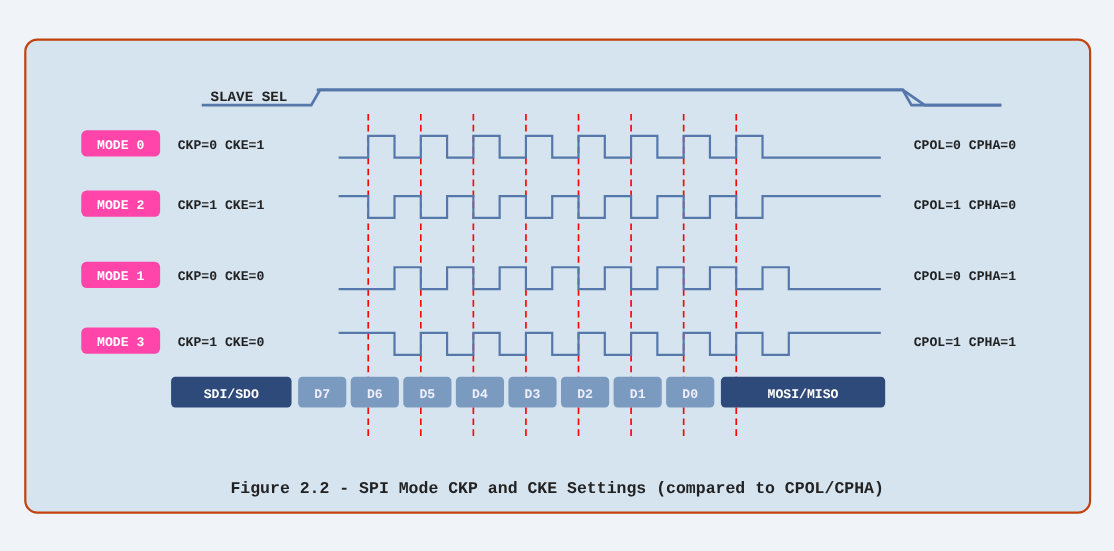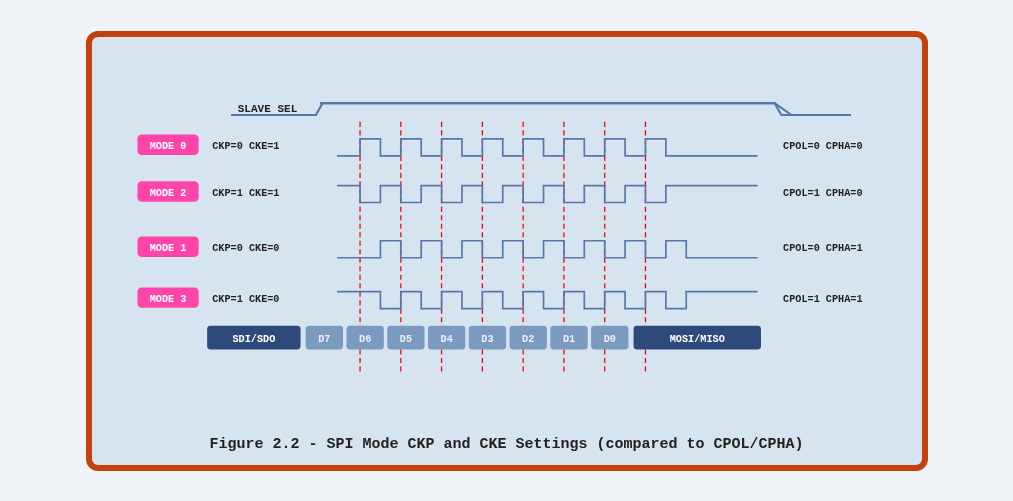--- a/index.html
+++ b/index.html
@@ -7,23 +7,23 @@
       width: 1013px;
       height: 501px;
       background: #f0f4f8;
       font-family: 'Courier New', Courier, monospace;
       display: flex;
       flex-direction: column;
       align-items: center;
       justify-content: center;
     }
     .outer {
-      width: 842px;
+      width: 970px;
       background: #d6e4f0;
-      border: 6px solid #c2410c;
+      border: 2px solid #c2410c;
       border-radius: 12px;
       padding: 1px 20px 12px 20px;
     }
     .diagram-area {
       position: relative;
       width: 100%;
       height: 380px;
     }
     svg.diagram {
       width: 100%;

